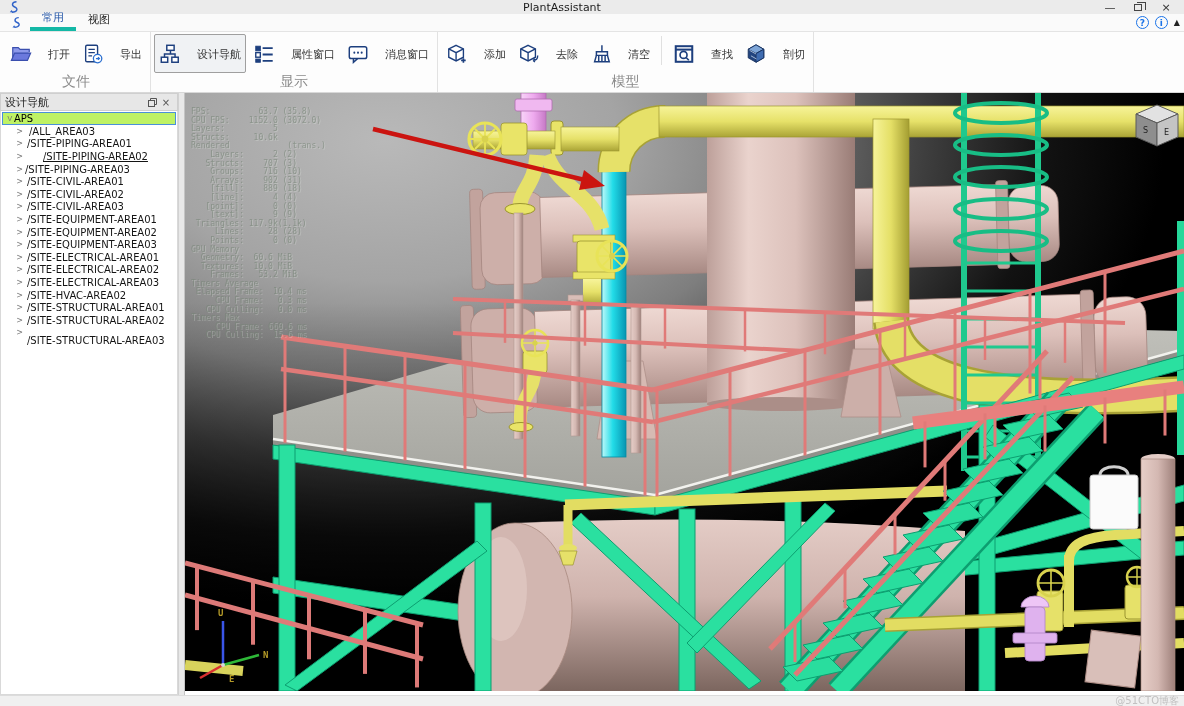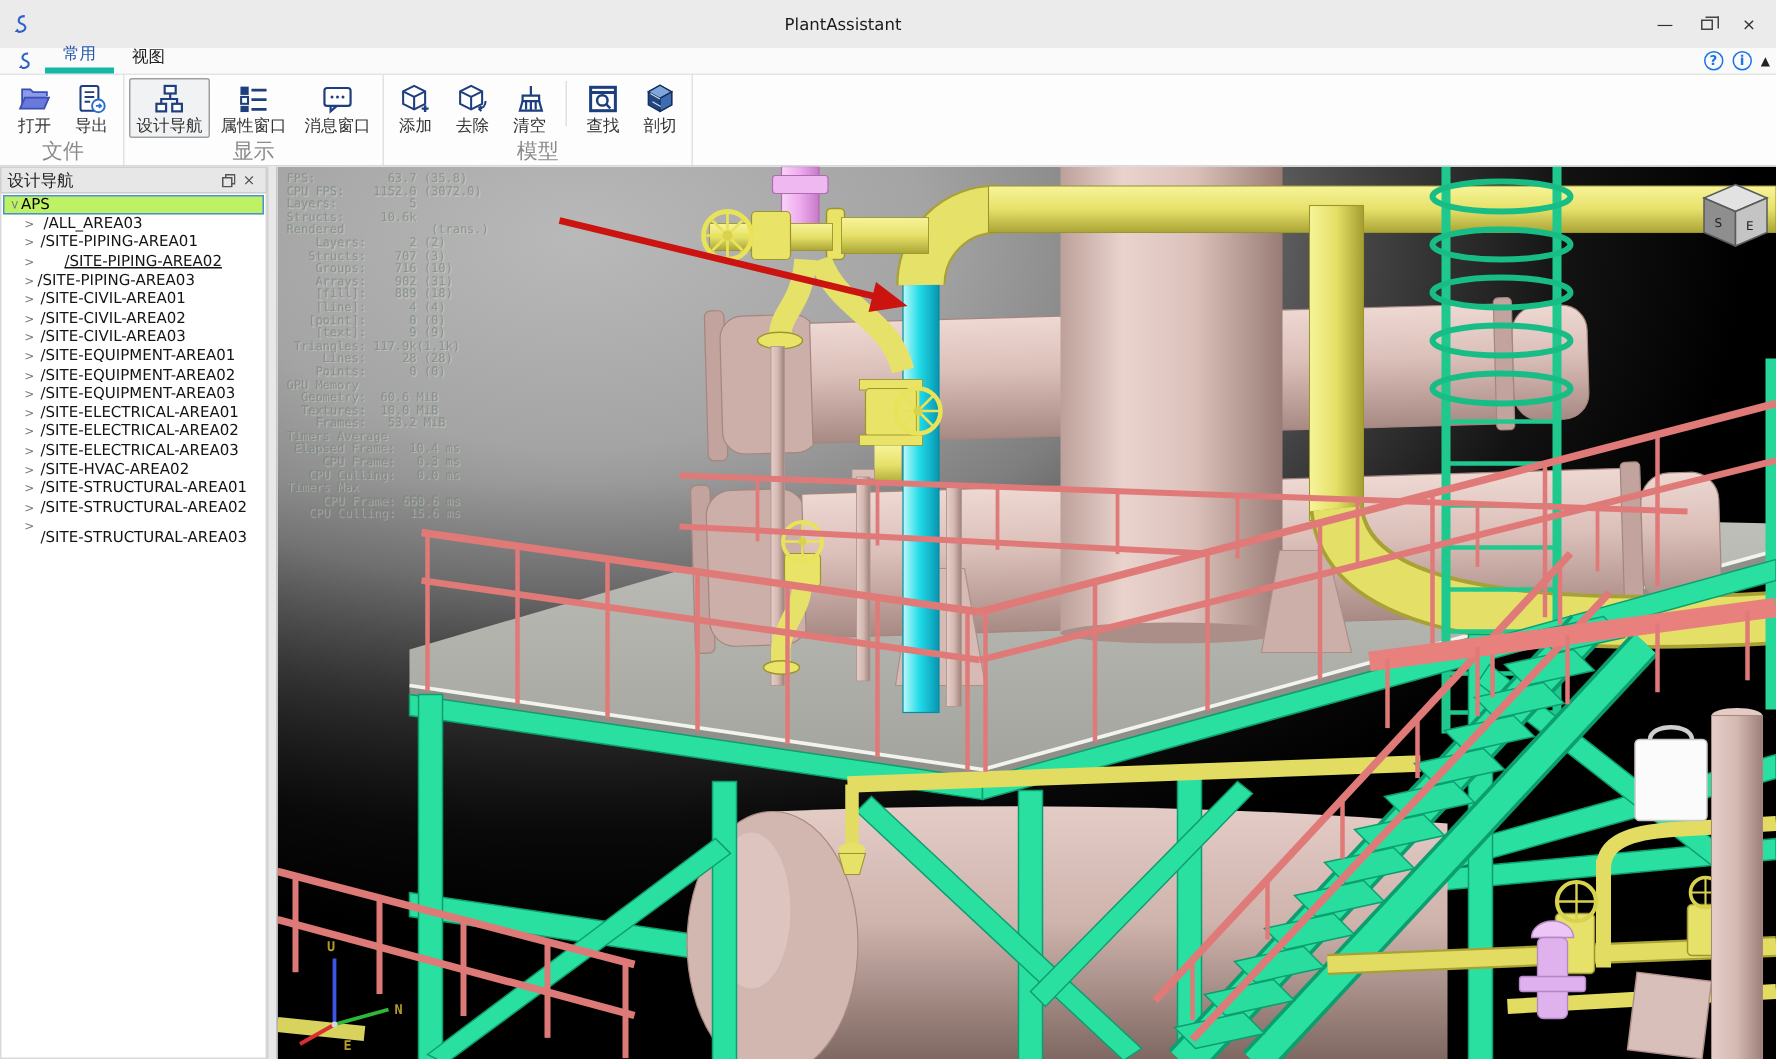--- a/index.html
+++ b/index.html
@@ -1,21 +1,21 @@
 <!DOCTYPE html>
 <html><head>
 <meta charset="utf-8">
 <style>
   * { margin:0; padding:0; box-sizing:border-box; }
   html,body { width:1184px; height:706px; overflow:hidden; background:#fff;
     font-family:"DejaVu Sans","Liberation Sans",sans-serif; }
   .app { width:1184px; height:706px; display:flex; flex-direction:column; position:relative; }
 
   
-  .titlebar { height:32px; background:#ebebeb; display:flex; align-items:center; flex:0 0 auto;gap:36px; }
+  .titlebar { height:14px; background:#ebebeb; display:flex; align-items:center; flex:0 0 auto;gap:36px; }
   .titlebar .logo { width:26px; display:flex; justify-content:center; }
   .titlebar .logo svg { width:14px; height:14px; }
   .win-title { flex:1; text-align:center; font-size:11px; color:#1b1b1b; }
   .win-ctrls { display:flex; align-items:center; gap:4px; padding-right:6px; }
   .wbtn { width:24px; height:16px; display:flex; align-items:center; justify-content:center;
     font-size:11px; color:#333; cursor:default; }
   .wbtn .restore-box { width:8px; height:7px; border:1px solid #444; position:relative; }
   .wbtn .restore-box::before { content:""; position:absolute; left:2px; top:-3px; width:8px; height:7px;
     border:1px solid #444; border-left:none; border-bottom:none; }
 
@@ -29,22 +29,22 @@
   .tab-right { position:absolute; right:4px; top:2px; display:flex; gap:6px; align-items:center; }
   .circ { width:13px; height:13px; border:1.4px solid #1a73e8; border-radius:50%; color:#1a73e8;
     font-size:9px; font-weight:bold; display:flex; align-items:center; justify-content:center; }
   .collapse { font-size:8px; color:#222; }
 
   
   .ribbon { height:61px; background:#fdfdfd; border-bottom:1px solid #d8d8d8;
     display:flex; padding-left:2px; flex:0 0 auto; }
   .rgroup { display:flex; flex-direction:column; border-right:1px solid #e2e2e2; padding:0 3px; }
   .rbuttons { flex:1; display:flex; align-items:stretch; padding-top:2px; gap:2px; }
-  .rbtn { min-width:36px; padding:2px 4px 1px; display:flex; flex-direction:column; align-items:center;
-    gap:0; font-size:11px; color:#333; border:1px solid transparent; }
+  .rbtn { min-width:36px; padding:2px 4px 1px; display:flex; flex-direction:row; align-items:center;
+    gap:16px; font-size:11px; color:#333; border:1px solid transparent; }
   .rbtn.active { border:1px solid #9f9f9f; background:#f0f2f4; border-radius:2px; }
   .ricon { width:22px; height:22px; display:block; }
   .ricon svg { width:22px; height:22px; display:block; }
   .rbl { white-space:nowrap; line-height:13px; }
   .rlabel { font-size:14px; color:#8b8b8b; text-align:center; padding:0 0 1px; }
   .rsep-inner { width:1px; background:#e0e0e0; margin:2px 4px 8px; }
 
   
   .main { flex:1; display:flex; min-height:0; }
   .sidepanel { width:178px; background:#fff; display:flex; flex-direction:column; flex:0 0 auto; }
@@ -56,21 +56,21 @@
   .trow { height:12.6px; display:flex; align-items:center; font-size:10px; color:#141414; white-space:nowrap; }
   .chev { width:9px; margin-left:14px; color:#767676; font-size:8px; flex:0 0 auto; text-align:center; }
   .chev.open { transform:rotate(90deg); margin-left:2px; }
   .troot { height:13px; margin:0 1px; border:1px solid #4a90d9; background:#bef264; display:flex;
     align-items:center; font-size:10px; }
   .splitter { width:7px; background:#e8e8e8; border-left:1px solid #d2d2d2; border-right:1px solid #c4c4c4; flex:0 0 auto; }
 
   
   .viewport { position:relative; width:999px; height:598px; flex:0 0 auto; overflow:hidden; }
   .viewport svg.scene { position:absolute; inset:0; display:block; }
-  .stats { position:absolute; left:6px; top:4px; font-family:"DejaVu Sans Mono","Liberation Mono",monospace;
+  .stats { position:absolute; left:6px; top:15px; font-family:"DejaVu Sans Mono","Liberation Mono",monospace;
     font-size:8px; line-height:8.6px; white-space:pre; color:rgba(118,132,118,0.62);
     text-shadow:1px 1px 0 rgba(235,240,235,0.28); pointer-events:none; }
 
   
   .statusbar { height:11px; background:#f0f0f0; border-top:1px solid #dcdcdc; position:relative; flex:0 0 auto; }
   .wm { position:absolute; right:5px; bottom:0; font-size:10px; line-height:11px; color:#c2c1c1; }
 </style>
 </head>
 <body>
 
@@ -703,13 +703,16 @@
 Timers Average
  Elapsed Frame:  10.4 ms
      CPU Frame:   0.3 ms
    CPU Culling:   0.0 ms
 Timers Max
      CPU Frame: 660.6 ms
    CPU Culling:  15.6 ms</pre>
     </div>
   </div>
 
+  <div class="statusbar">
+    <span class="wm">@51CTO博客</span>
+  </div>
 </div>
 
 </body></html>

